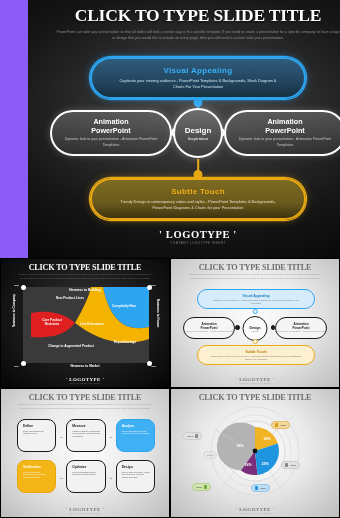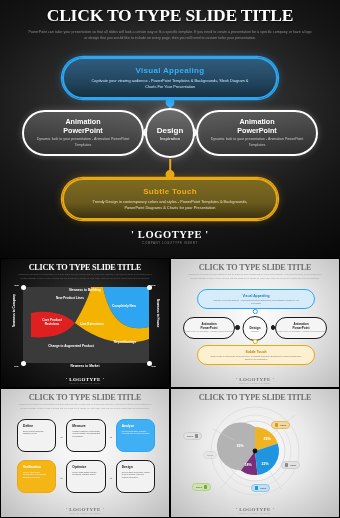--- a/index.html
+++ b/index.html
@@ -2,21 +2,21 @@
 <html><head>
 <meta charset="utf-8">
 <style>
   * { box-sizing: border-box; margin: 0; padding: 0; }
   html, body {
     width: 340px; height: 518px;
     background: #0c0c0c;
     font-family: "Liberation Sans", sans-serif;
     overflow: hidden;
   }
-  .page { position: relative; width: 340px; height: 518px; background: #8b5cf6; }
+  .page { position: relative; width: 340px; height: 518px; background: #8b5cf6; padding-left: 28px; }
 
   
   .hero {
     position: relative;
     width: 340px; height: 258px;
     background:
       radial-gradient(ellipse 300px 180px at 50% 42%, #474747 0%, #2e2e2e 34%, #161616 66%, #070707 100%);
     overflow: hidden;
   }
   .hero-title {

